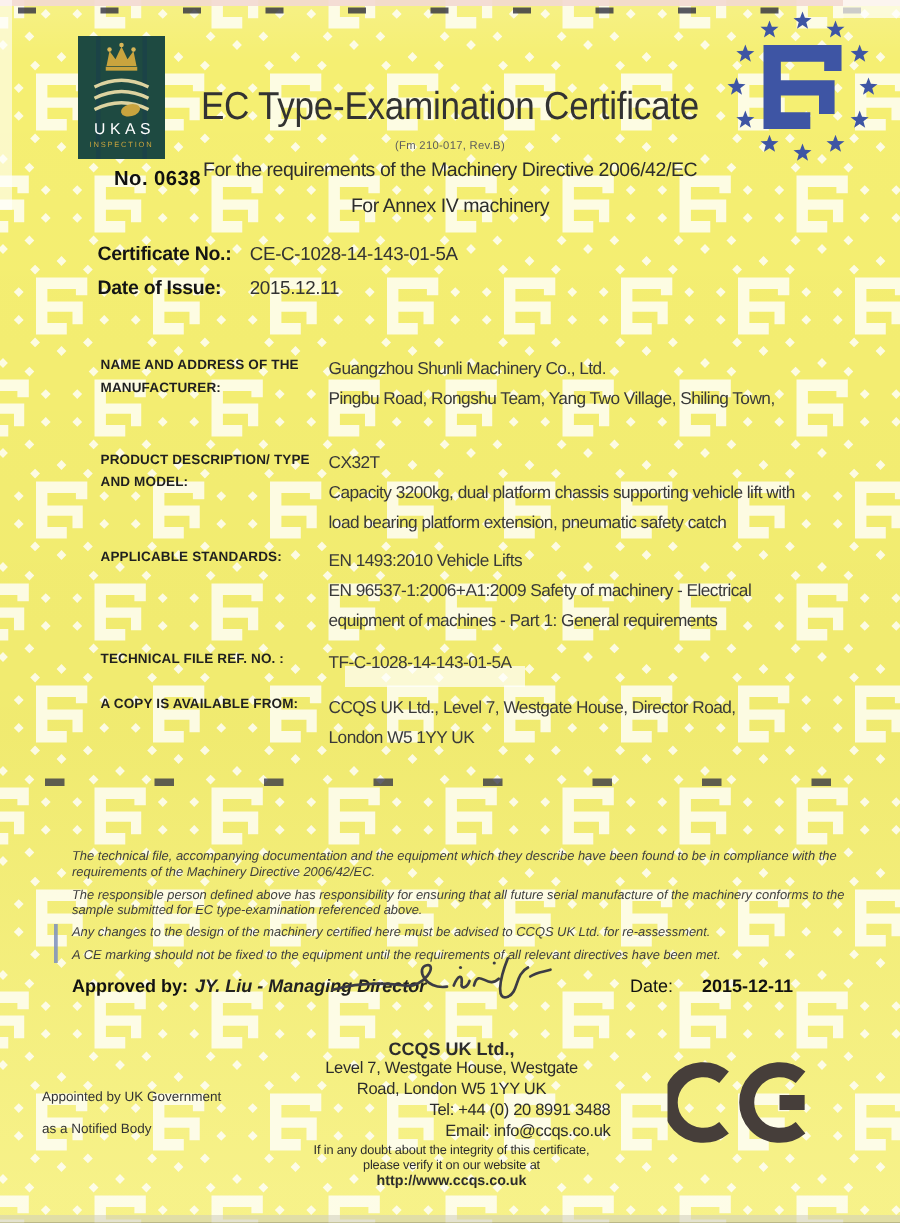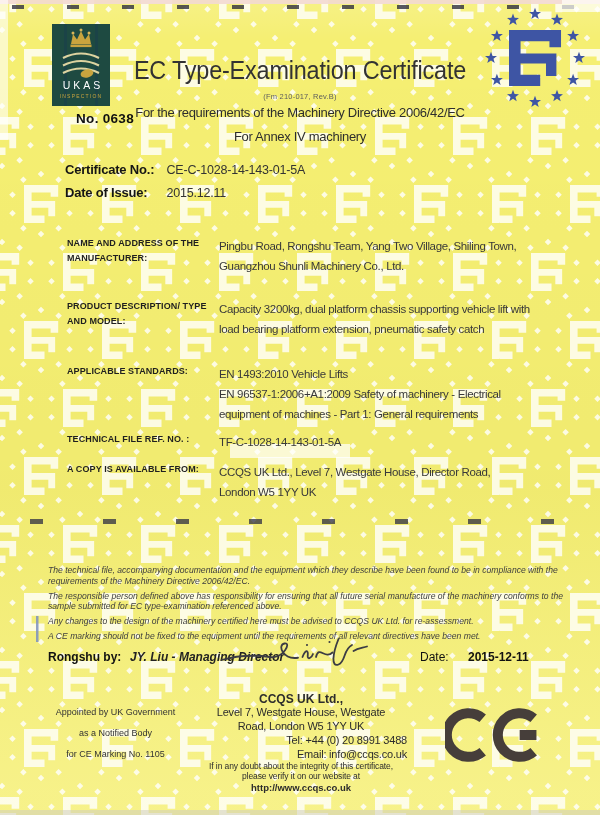--- a/index.html
+++ b/index.html
@@ -40,21 +40,21 @@
 
   
   .approval{left:48px;top:650px;width:520px;height:40px;}
   .ap-label{left:0;top:0;font-size:12px;font-weight:700;color:#111;}
   .ap-name{left:82px;top:0;font-size:12px;font-weight:700;font-style:italic;color:#222;}
   .ap-sig{left:172px;top:-16px;}
   .ap-datelabel{left:372px;top:0;font-size:12px;font-weight:400;color:#111;}
   .ap-date{left:420px;top:0;font-size:12px;font-weight:700;color:#111;}
 
   
-  .f-left{left:28px;top:702px;width:175px;text-align:center;font-size:9px;color:#333;line-height:21px;}
+  .f-left{left:28px;top:721px;width:175px;text-align:left;font-size:9px;color:#333;line-height:21px;}
   .f-center{left:195px;top:692px;width:212px;text-align:center;color:#2c2c2c;}
   .f-company{font-size:12px;font-weight:700;}
   .f-addr{font-size:11px;line-height:13.5px;letter-spacing:-.2px;}
   .f-tel,.f-email{font-size:11px;line-height:14px;letter-spacing:-.2px;text-align:right;}
   .f-note{font-size:8.5px;line-height:10px;letter-spacing:-.1px;}
   .f-url{font-size:9.5px;font-weight:700;margin-top:1px;}
   .ce{left:445px;top:700px;}
 </style>
 </head>
 <body>
@@ -1431,28 +1431,29 @@
       </div>
       <div class="crow">
         <span class="clabel">Date of Issue:</span>
         <span class="cval">2015.12.11</span>
       </div>
     </div>
 
     <div class="abs section sec1">
       <div class="s-label">NAME AND ADDRESS OF THE MANUFACTURER:</div>
       <div class="s-val">
+        <div>Guangzhou Shunli Machinery Co., Ltd.</div>
         <div>Pingbu Road, Rongshu Team, Yang Two Village, Shiling Town,</div>
-        <div>Guangzhou Shunli Machinery Co., Ltd.</div>
       </div>
     </div>
 
     <div class="abs section sec2">
       <div class="s-label">PRODUCT DESCRIPTION/ TYPE AND MODEL:</div>
       <div class="s-val">
+        <div>CX32T</div>
         <div>Capacity 3200kg, dual platform chassis supporting vehicle lift with</div>
         <div>load bearing platform extension, pneumatic safety catch</div>
       </div>
     </div>
 
     <div class="abs section sec3">
       <div class="s-label">APPLICABLE STANDARDS:</div>
       <div class="s-val">
         <div>EN 1493:2010 Vehicle Lifts</div>
         <div>EN 96537-1:2006+A1:2009 Safety of machinery - Electrical</div>
@@ -1476,41 +1477,40 @@
     </div>
 
     <div class="abs legal">
       <p>The technical file, accompanying documentation and the equipment which they describe have been found to be in compliance with the requirements of the Machinery Directive 2006/42/EC.</p>
       <p>The responsible person defined above has responsibility for ensuring that all future serial manufacture of the machinery conforms to the sample submitted for EC type-examination referenced above.</p>
       <p>Any changes to the design of the machinery certified here must be advised to CCQS UK Ltd. for re-assessment.</p>
       <p>A CE marking should not be fixed to the equipment until the requirements of all relevant directives have been met.</p>
     </div>
 
     <div class="abs approval">
-      <span class="abs ap-label">Rongshu by:</span>
+      <span class="abs ap-label">Approved by:</span>
       <span class="abs ap-name">JY. Liu - Managing Director</span>
       <span class="abs ap-sig">
         <svg width="150" height="40" viewBox="0 0 200 52" fill="none" stroke="#3c3c44" stroke-width="2.4" stroke-linecap="round">
           <path d="M2,34 C30,26 52,28 66,30 C84,33 96,10 86,12 C76,14 84,34 104,31"></path>
           <path d="M110,30 C114,20 118,20 117,28 C116,34 122,32 124,26"></path>
           <path d="M128,30 C132,14 140,34 150,24"></path>
           <path d="M158,6 C150,26 148,44 158,40 C168,36 164,20 176,14"></path>
           <path d="M178,22 C184,18 190,18 196,16"></path>
           <circle cx="116" cy="14" r="1.4" fill="#3c3c44" stroke="none"></circle>
           <circle cx="146" cy="10" r="1.4" fill="#3c3c44" stroke="none"></circle>
         </svg>
       </span>
       <span class="abs ap-datelabel">Date:</span>
       <span class="abs ap-date">2015-12-11</span>
     </div>
 
     <div class="abs f-left">
       <div>Appointed by UK Government</div>
       <div>as a Notified Body</div>
-      <div>for CE Marking No. 1105</div>
     </div>
 
     <div class="abs f-center">
       <div class="f-company">CCQS UK Ltd.,</div>
       <div class="f-addr">Level 7, Westgate House, Westgate</div>
       <div class="f-addr">Road, London W5 1YY UK</div>
       <div class="f-tel">Tel: +44 (0) 20 8991 3488</div>
       <div class="f-email">Email: info@ccqs.co.uk</div>
       <div class="f-note">If in any doubt about the integrity of this certificate,</div>
       <div class="f-note">please verify it on our website at</div>

